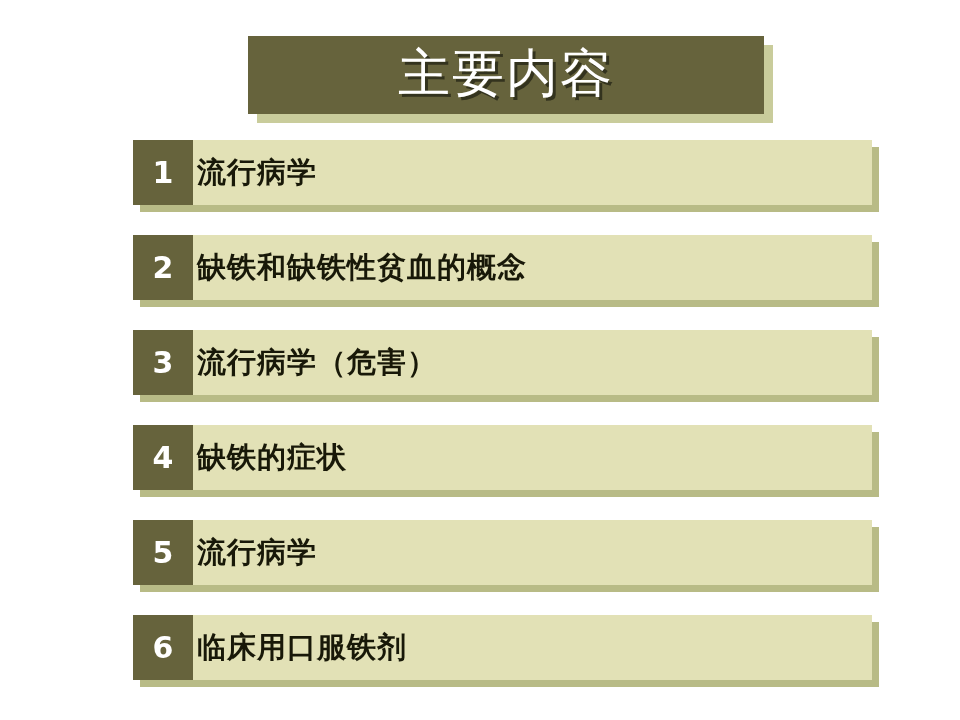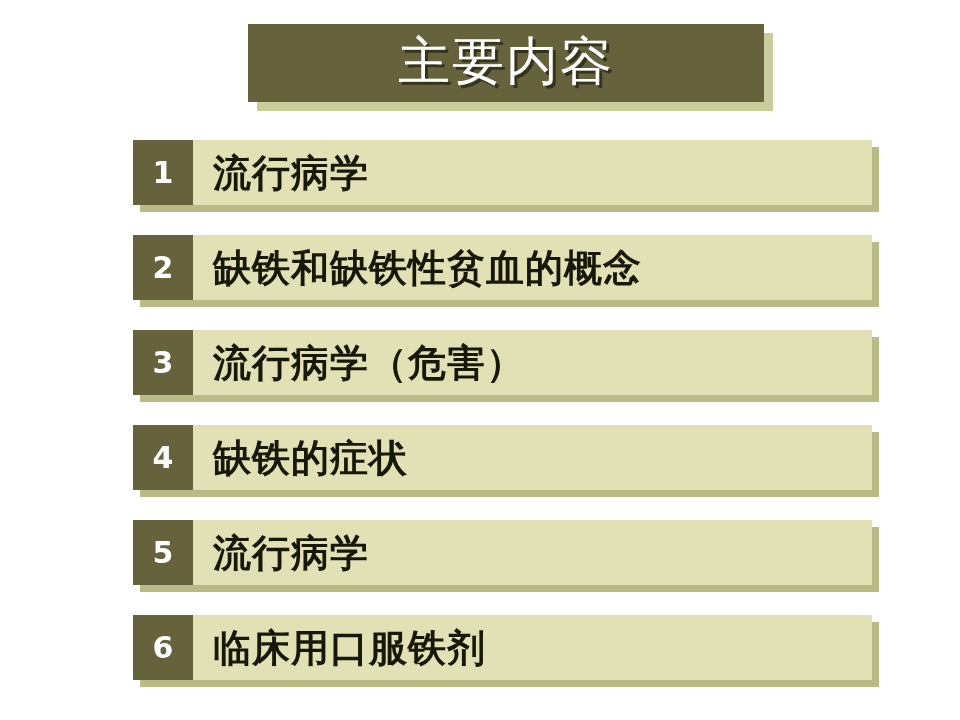--- a/index.html
+++ b/index.html
@@ -19,21 +19,21 @@
     position: relative;
     width: 960px;
     height: 720px;
     background: #ffffff;
   }
 
   
   .title-wrap {
     position: absolute;
     left: 248px;
-    top: 24px;
+    top: 36px;
     width: 516px;
     height: 78px;
     padding-left: 35px;
   }
   .title-shadow {
     position: absolute;
     left: 9px;
     top: 9px;
     width: 516px;
     height: 78px;
@@ -104,23 +104,23 @@
     display: flex;
     align-items: center;
     justify-content: center;
     line-height: 1;
     font-family: "DejaVu Sans", "Liberation Sans", sans-serif;
   }
   .row-label {
     flex: 1 1 auto;
     display: flex;
     align-items: center;
-    padding-left: 20px;
+    padding-left: 4px;
     color: #181808;
-    font-size: 38px;
+    font-size: 29px;
     font-weight: bold;
     line-height: 1;
     letter-spacing: 1px;
     font-family: "DejaVu Sans", "Liberation Sans", sans-serif;
     white-space: nowrap;
   }
 </style>
 </head>
 <body>
 

